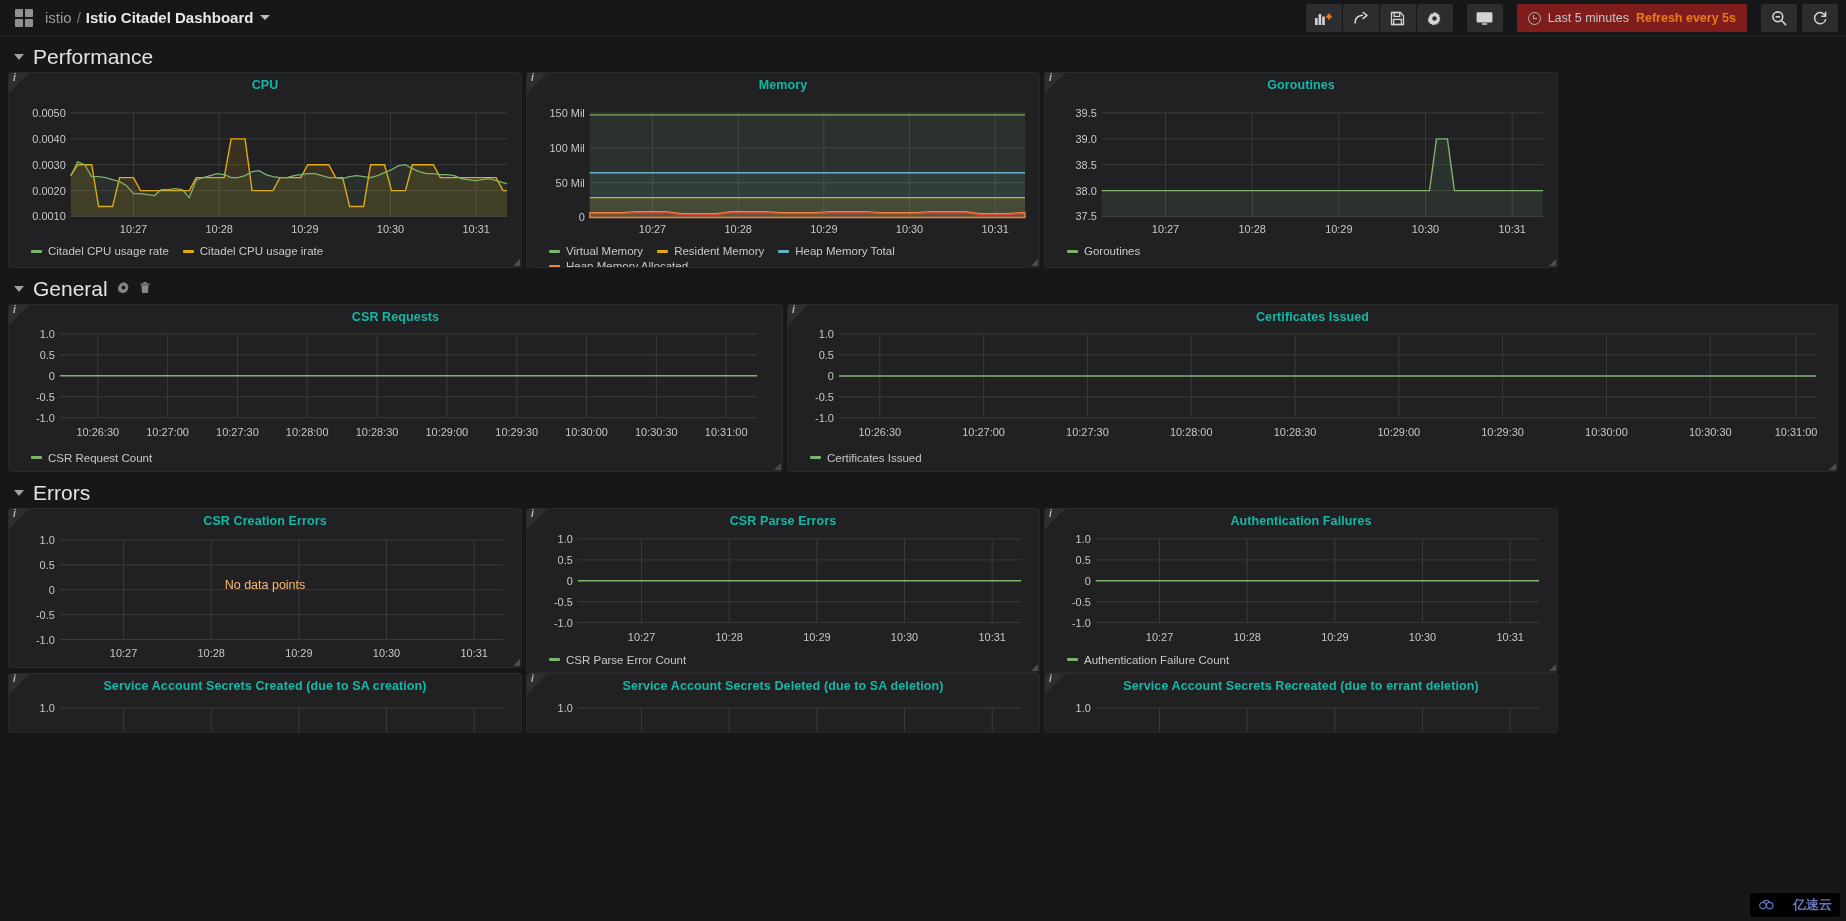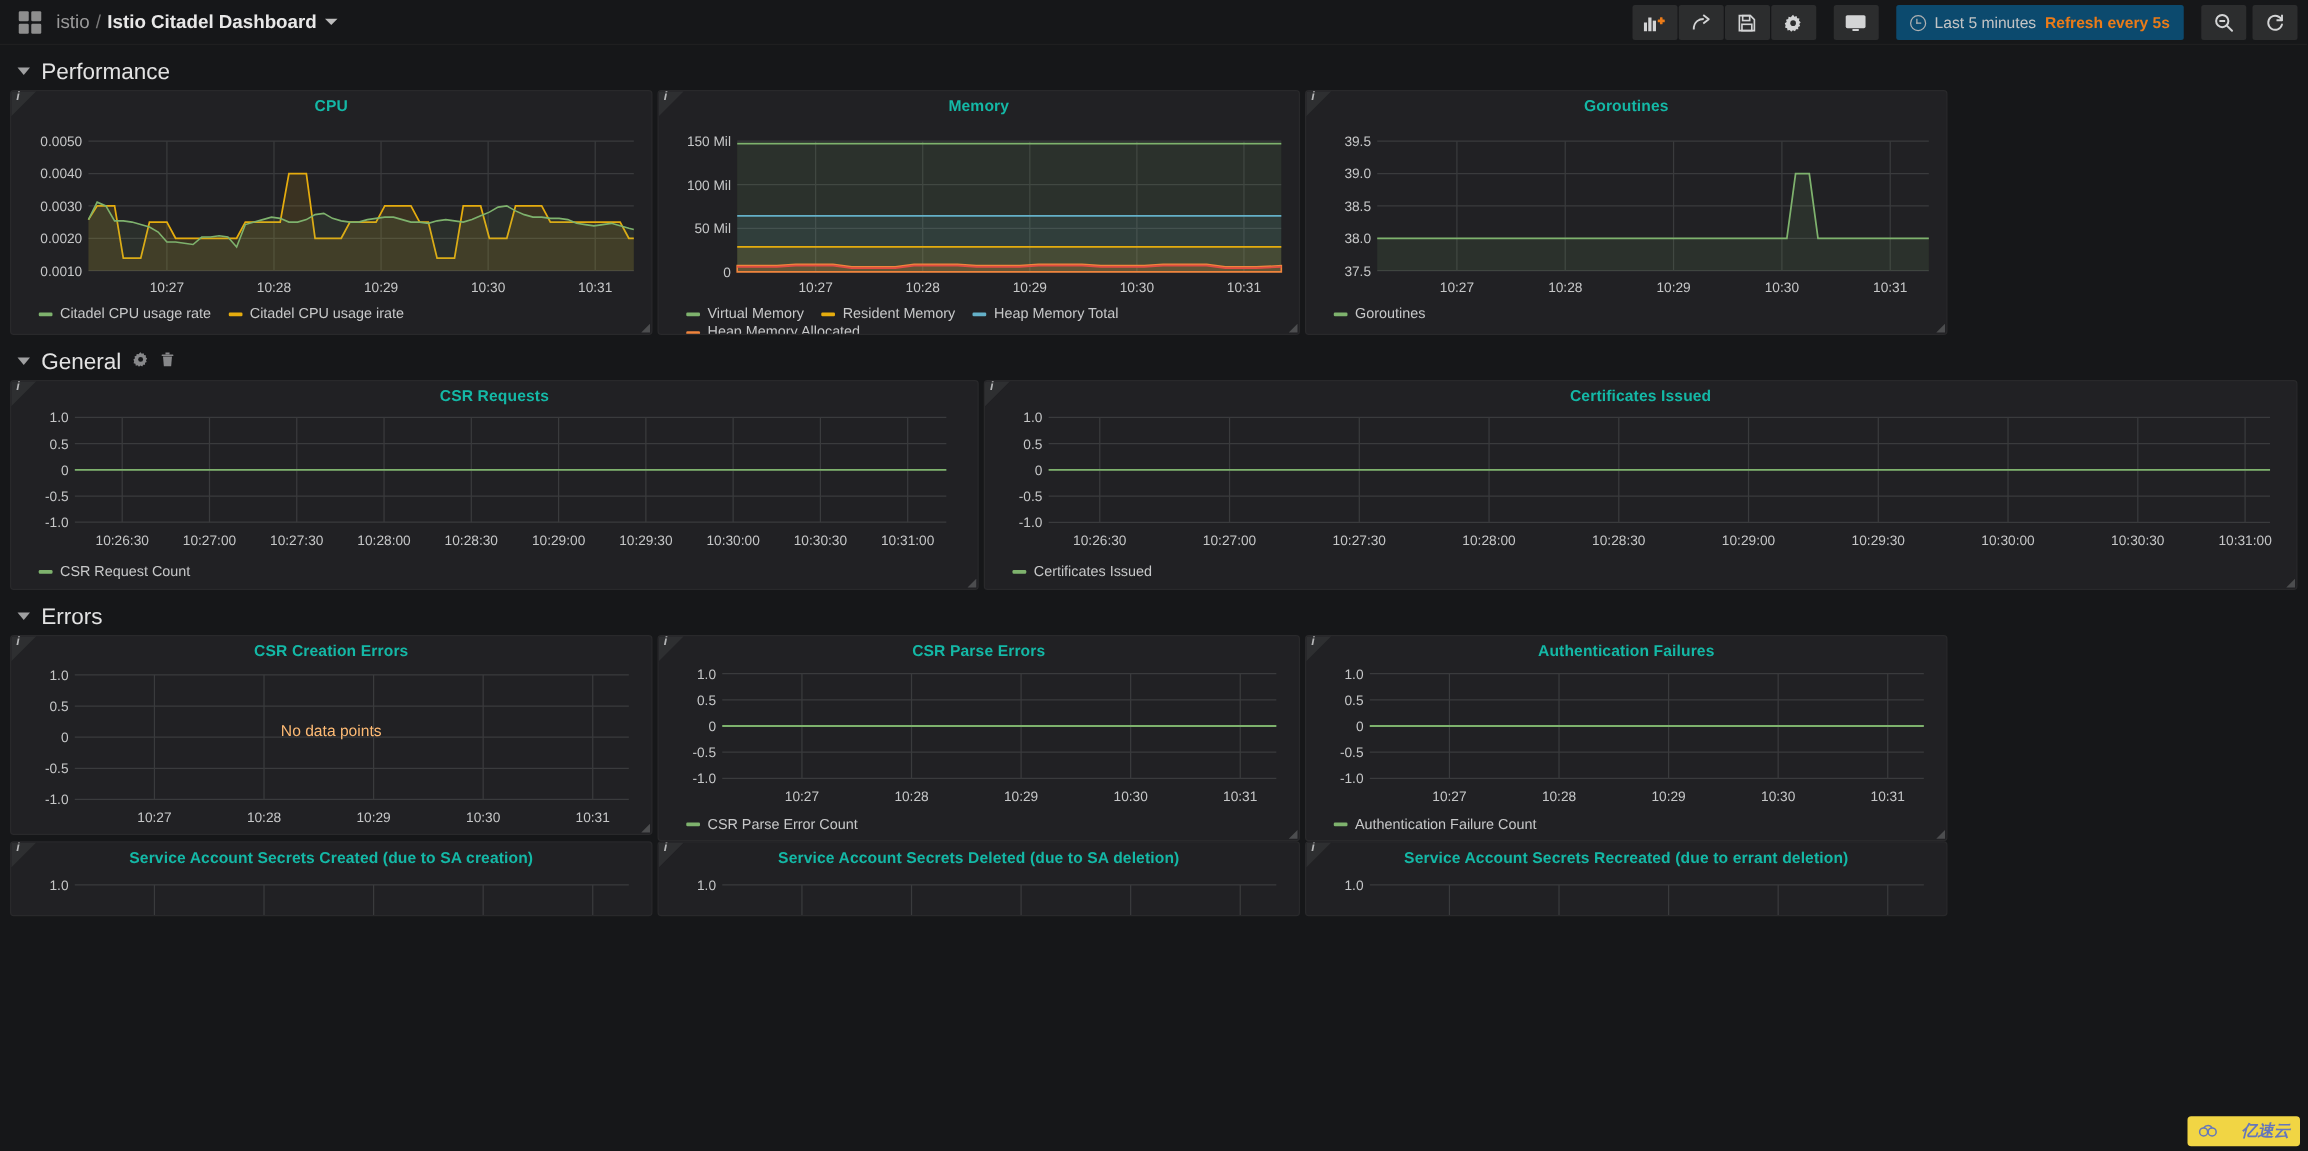--- a/index.html
+++ b/index.html
@@ -44,21 +44,21 @@
   .nav-btn {
     height: 28px; min-width: 36px;
     background: #2c2d2e;
     border: none; border-radius: 2px;
     display: flex; align-items: center; justify-content: center;
     color: #c8c9ca; cursor: pointer;
     padding: 0 9px;
   }
   .nav-group { display: flex; gap: 1px; }
   .time-picker {
-    height: 28px; background: #0c4a6e; border-radius: 2px;
+    height: 28px; background: #7f1d1d; border-radius: 2px;
     display: flex; align-items: center; gap: 7px;
     padding: 0 11px; font-size: 12.5px; cursor: pointer;
   }
   .time-text { color: #c3c4c5; }
   .refresh-text { color: #eb7b18; font-weight: bold; }
   .clock-icon {
     width: 13px; height: 13px; border: 1.5px solid #b0b1b2;
     border-radius: 50%; position: relative; display: inline-block;
   }
   .clock-icon::before {
@@ -75,21 +75,21 @@
 
   .row-header {
     display: flex; align-items: center; gap: 9px;
     height: 30px; padding-left: 6px; margin-top: 6px;
   }
   .row-caret {
     width: 0; height: 0;
     border-left: 5px solid transparent; border-right: 5px solid transparent;
     border-top: 6px solid #9fa0a1;
   }
-  .row-title { font-size: 18px; color: #e3e3e3; font-weight: normal; }
+  .row-title { font-size: 21px; color: #e3e3e3; font-weight: normal; }
   .row-icon { color: #7d7e80; font-size: 13px; cursor: pointer; }
 
   .panels { display: flex; gap: 4px; }
 
   .panel {
     background: #212124;
     border: 1px solid #29292b;
     border-radius: 3px;
     position: relative;
     overflow: hidden;
@@ -129,23 +129,23 @@
   .legend-swatch { width: 11px; height: 3px; border-radius: 1px; display:inline-block; }
 
   .nodata {
     position: absolute; left: 0; right: 0; top: 36%;
     text-align: center; font-size: 12.5px; color: #fdba74;
   }
 
   .watermark {
     position: absolute; right: 6px; bottom: 4px;
     display: flex; align-items: center; gap: 18px;
-    background: #fde047; border-radius: 3px;
+    background: #000000; border-radius: 3px;
     padding: 3px 8px; font-size: 13px; color: #6a7cc4;
-    font-weight: bold; opacity: .95; font-style: italic;
+    font-weight: bold; opacity: .95;
   }
 </style>
 </head>
 <body>
 
 <div class="navbar">
   <div class="nav-left">
     <span class="grid-logo">
       <span></span>
         <span></span>

